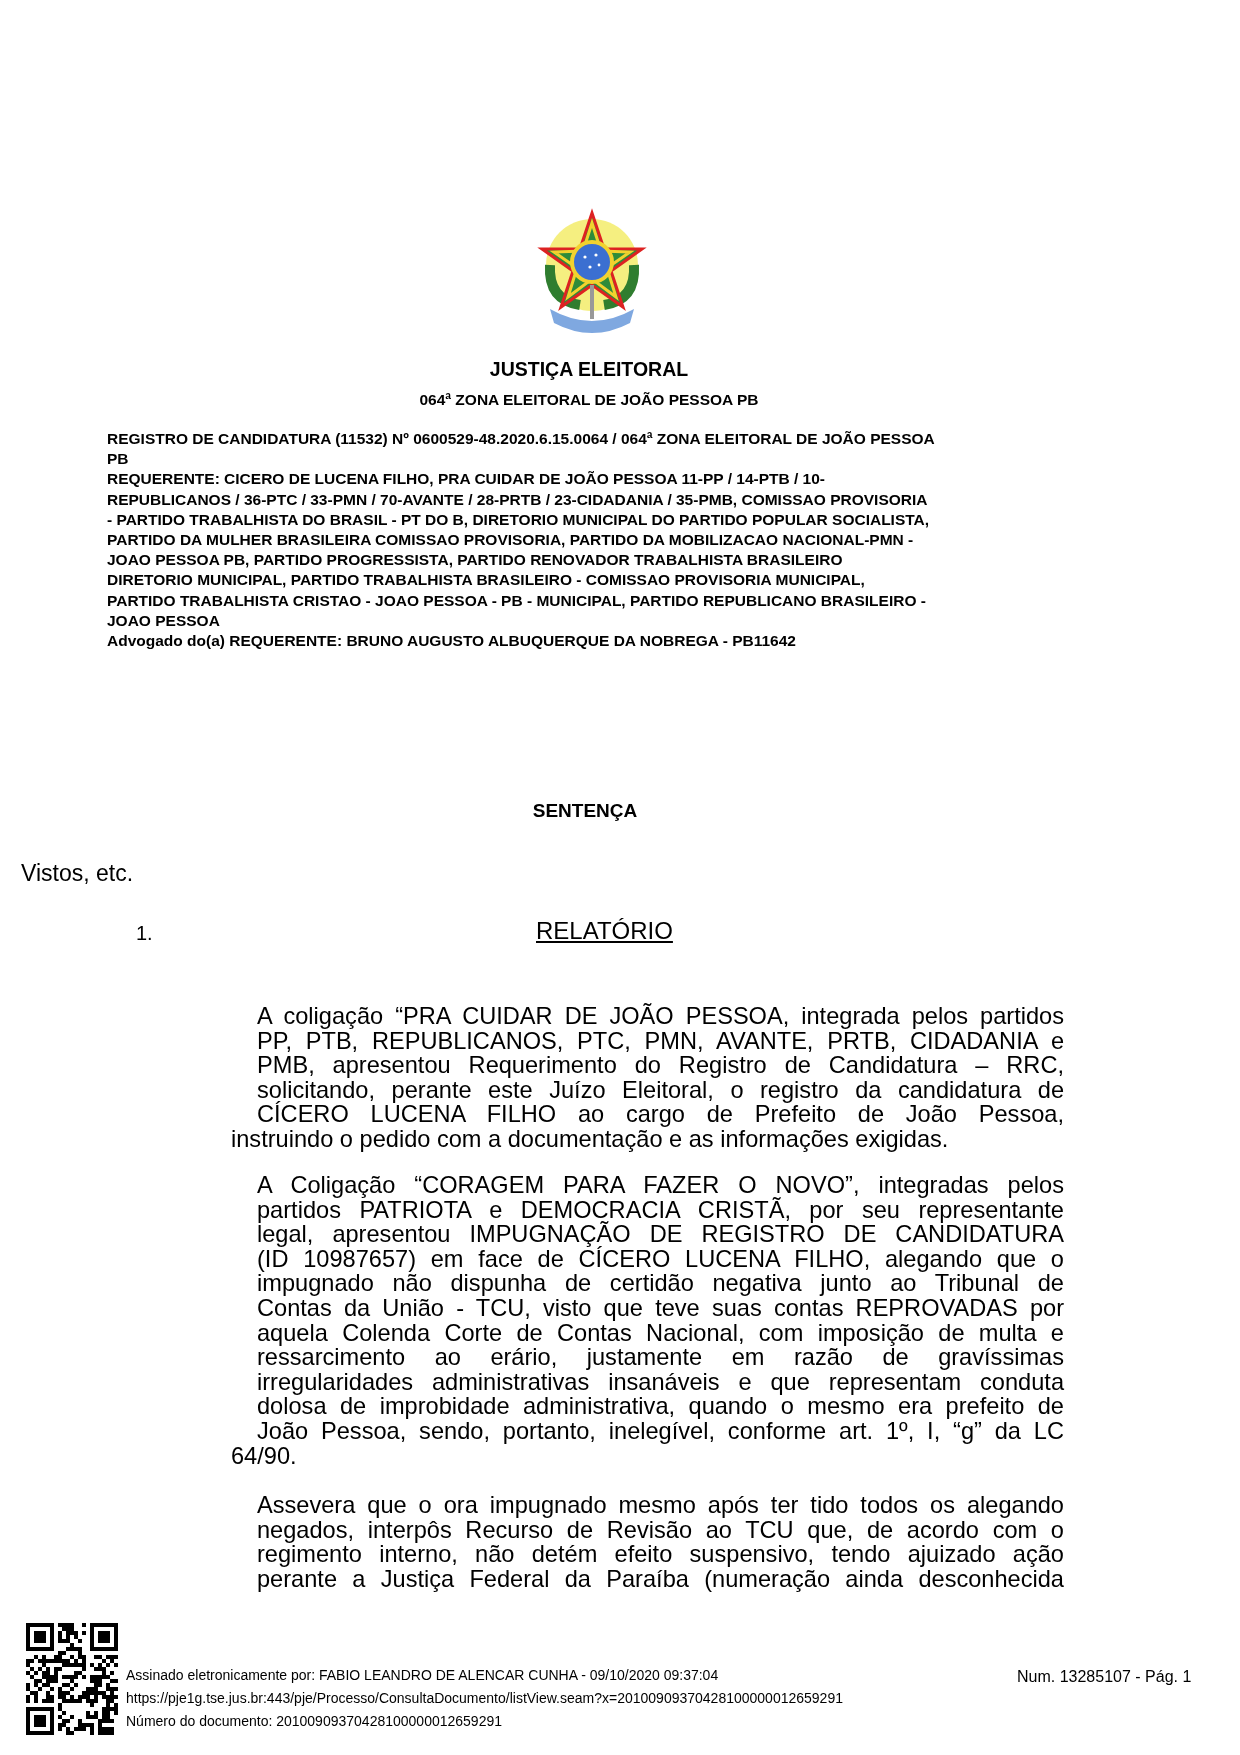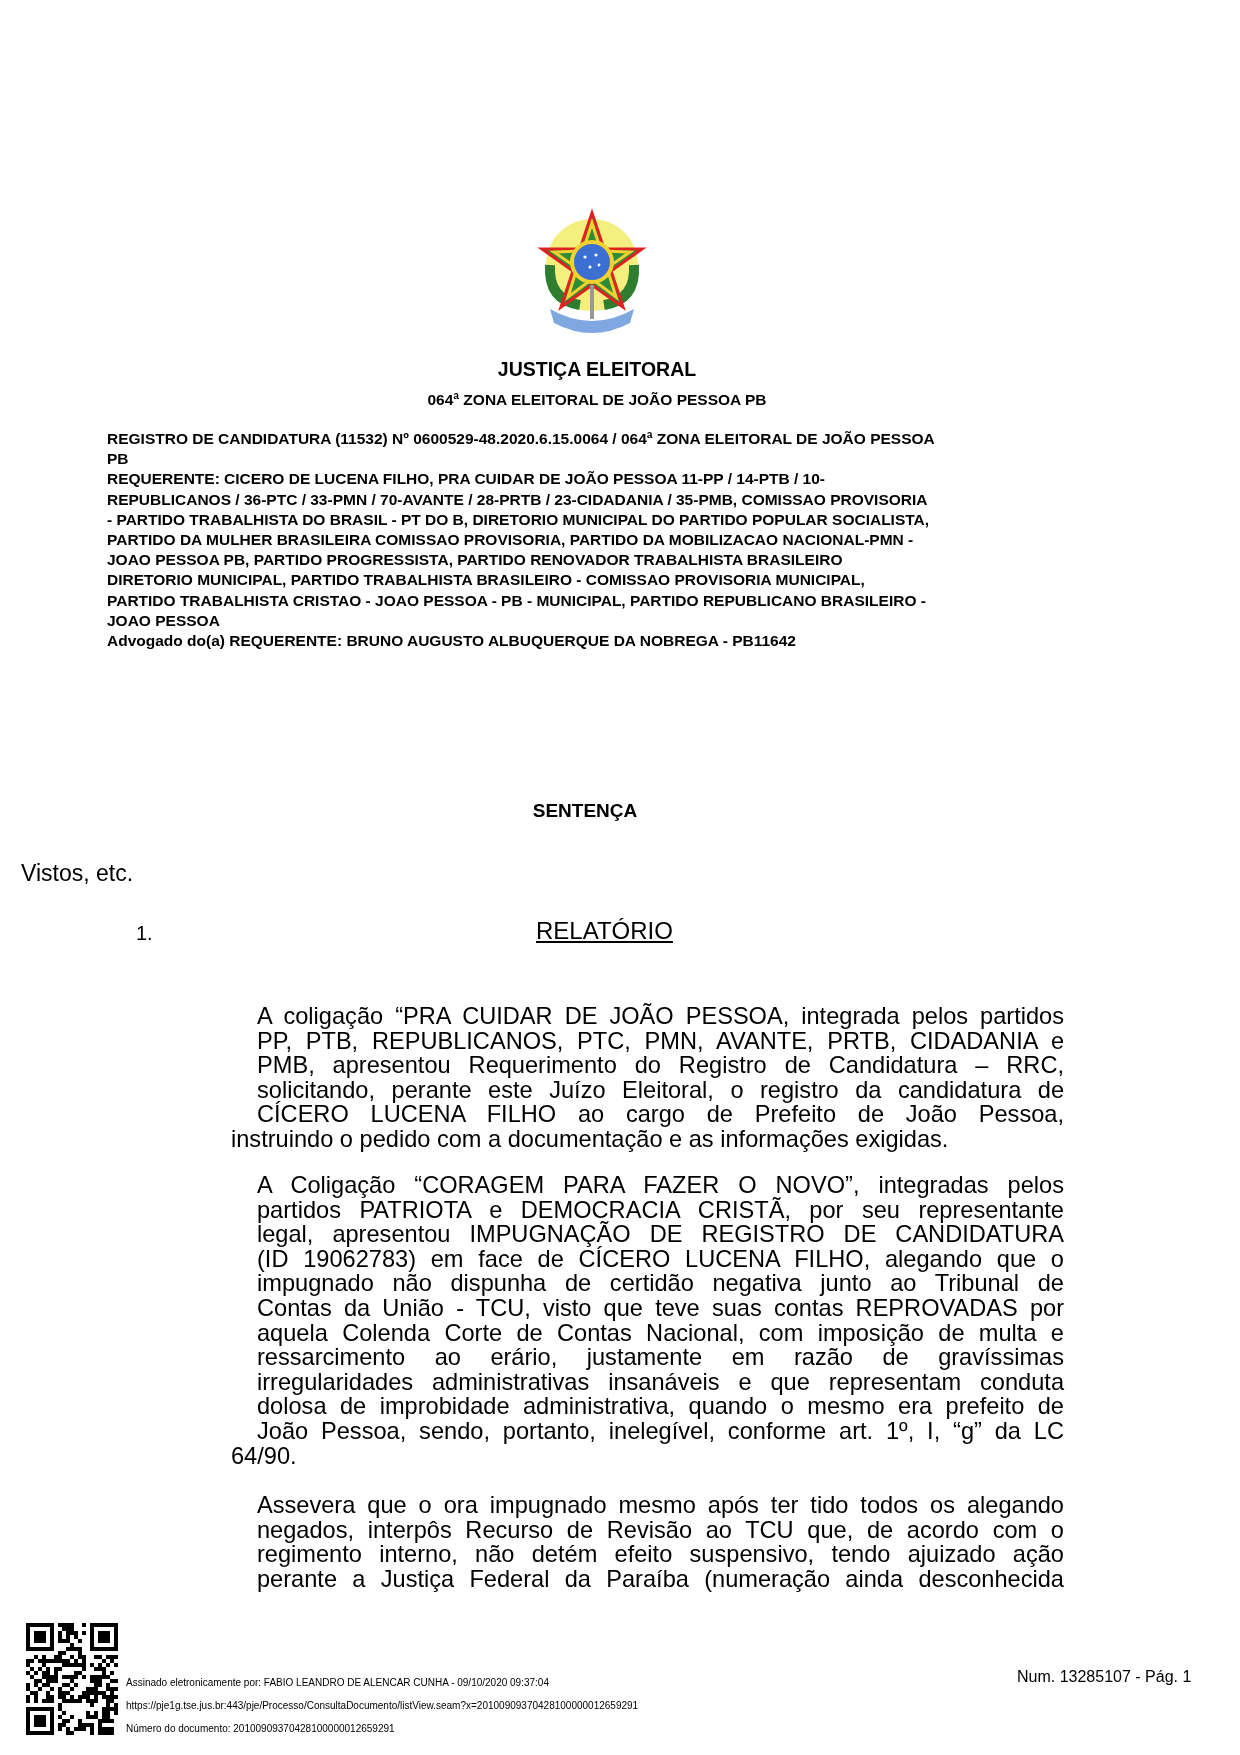--- a/index.html
+++ b/index.html
@@ -1,34 +1,34 @@
 <!DOCTYPE html>
 <html><head>
 <meta charset="utf-8">
 <style>
   html, body { margin:0; padding:0; background:#fff; }
   body { width:1240px; height:1755px; position:relative; overflow:hidden; font-family:"Liberation Sans", sans-serif; color:#000; }
   .crest { position:absolute; left:530px; top:205px; width:124px; height:130px; }
-  .h1 { position:absolute; left:12px; width:1170px; text-align:center; font-weight:bold; }
+  .h1 { position:absolute; left:4px; width:1170px; text-align:center; font-weight:bold; }
   #t-justica { top:358px; font-size:19.5px; }
   #t-zona { top:391px; font-size:15.5px; }
   .header-block { position:absolute; left:107px; top:429px; width:965px; font-weight:bold; font-size:15.5px; line-height:20.2px; }
   .header-block div { white-space:nowrap; }
   #sentenca { position:absolute; left:0; width:1170px; text-align:center; top:800px; font-weight:bold; font-size:19px; }
   #vistos { position:absolute; left:0; width:1170px; text-align:left; top:860px; font-size:23px;padding-left:21px; }
   #num1 { position:absolute; left:136px; top:922px; font-size:20px; }
   #relatorio { position:absolute; left:536px; top:917px; font-size:24px; text-decoration:underline; }
   .body { position:absolute; left:231px; width:833px; font-size:23.6px; line-height:24.6px; text-align:justify; }
   .body div { white-space:nowrap; }
   .body div.j { text-align-last:justify; white-space:normal;margin-left:26px; }
   #p1 { top:1004px; }
   #p2 { top:1173px; }
   #p3 { top:1493px; }
   .qr { position:absolute; left:26px; top:1623px; width:92px; height:112px; }
-  .foot { position:absolute; left:126px; font-size:10px; white-space:nowrap;margin-top:10px; }
+  .foot { position:absolute; left:126px; font-size:14px; white-space:nowrap; }
   #f1 { top:1667px; } #f2 { top:1690px; } #f3 { top:1713px; }
   #pag { position:absolute; left:1017px; top:1668px; font-size:16px; white-space:nowrap;text-align:center; }
 </style>
 </head>
 <body>
 
 <svg class="crest" viewBox="0 0 124 130">
   <circle cx="62" cy="60" r="46" fill="#f3ec6a" opacity="0.85"></circle>
   <path d="M20 60 Q18 95 50 100" stroke="#2f7d2f" stroke-width="10" fill="none"></path>
   <path d="M104 60 Q106 95 74 100" stroke="#2f7d2f" stroke-width="10" fill="none"></path>
@@ -71,21 +71,21 @@
   <div class="j">PMB, apresentou Requerimento do Registro de Candidatura – RRC,</div>
   <div class="j">solicitando, perante este Juízo Eleitoral, o registro da candidatura de</div>
   <div class="j">CÍCERO LUCENA FILHO ao cargo de Prefeito de João Pessoa,</div>
   <div>instruindo o pedido com a documentação e as informações exigidas.</div>
 </div>
 
 <div class="body" id="p2">
   <div class="j">A Coligação “CORAGEM PARA FAZER O NOVO”, integradas pelos</div>
   <div class="j">partidos PATRIOTA e DEMOCRACIA CRISTÃ, por seu representante</div>
   <div class="j">legal, apresentou IMPUGNAÇÃO DE REGISTRO DE CANDIDATURA</div>
-  <div class="j">(ID 19062783) em face de CÍCERO LUCENA FILHO, alegando que o</div>
+  <div class="j">(ID 10987657) em face de CÍCERO LUCENA FILHO, alegando que o</div>
   <div class="j">impugnado não dispunha de certidão negativa junto ao Tribunal de</div>
   <div class="j">Contas da União - TCU, visto que teve suas contas REPROVADAS por</div>
   <div class="j">aquela Colenda Corte de Contas Nacional, com imposição de multa e</div>
   <div class="j">ressarcimento ao erário, justamente em razão de gravíssimas</div>
   <div class="j">irregularidades administrativas insanáveis e que representam conduta</div>
   <div class="j">dolosa de improbidade administrativa, quando o mesmo era prefeito de</div>
   <div class="j">João Pessoa, sendo, portanto, inelegível, conforme art. 1º, I, “g” da LC</div>
   <div>64/90.</div>
 </div>
 

